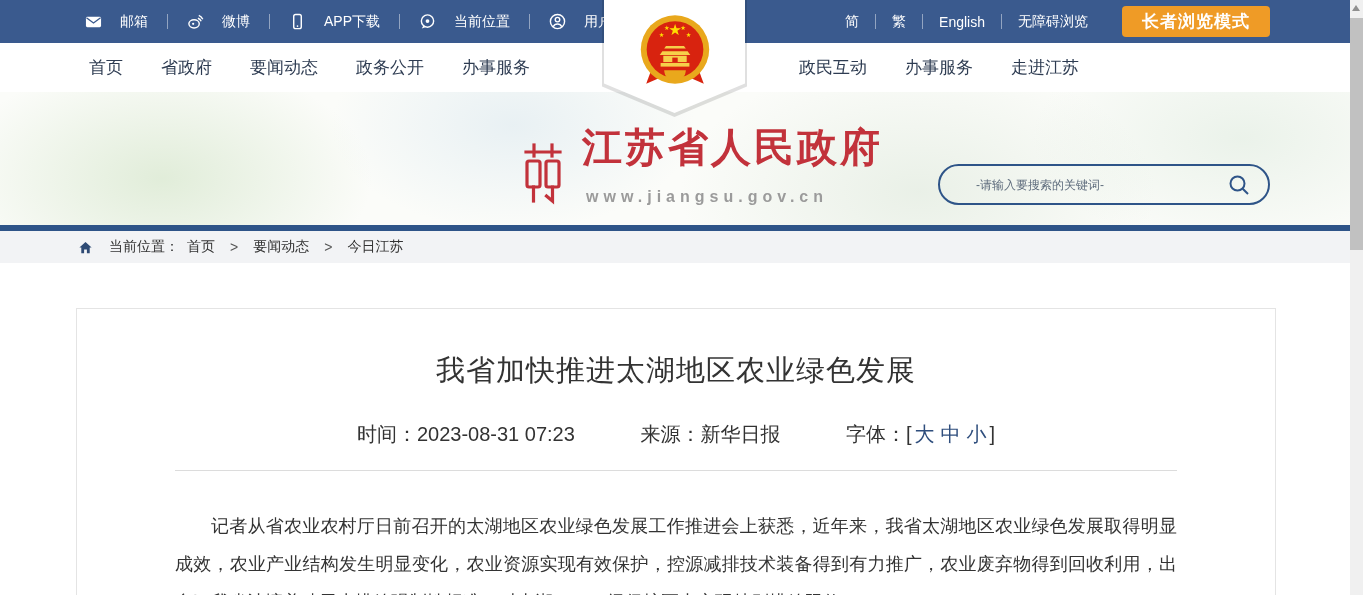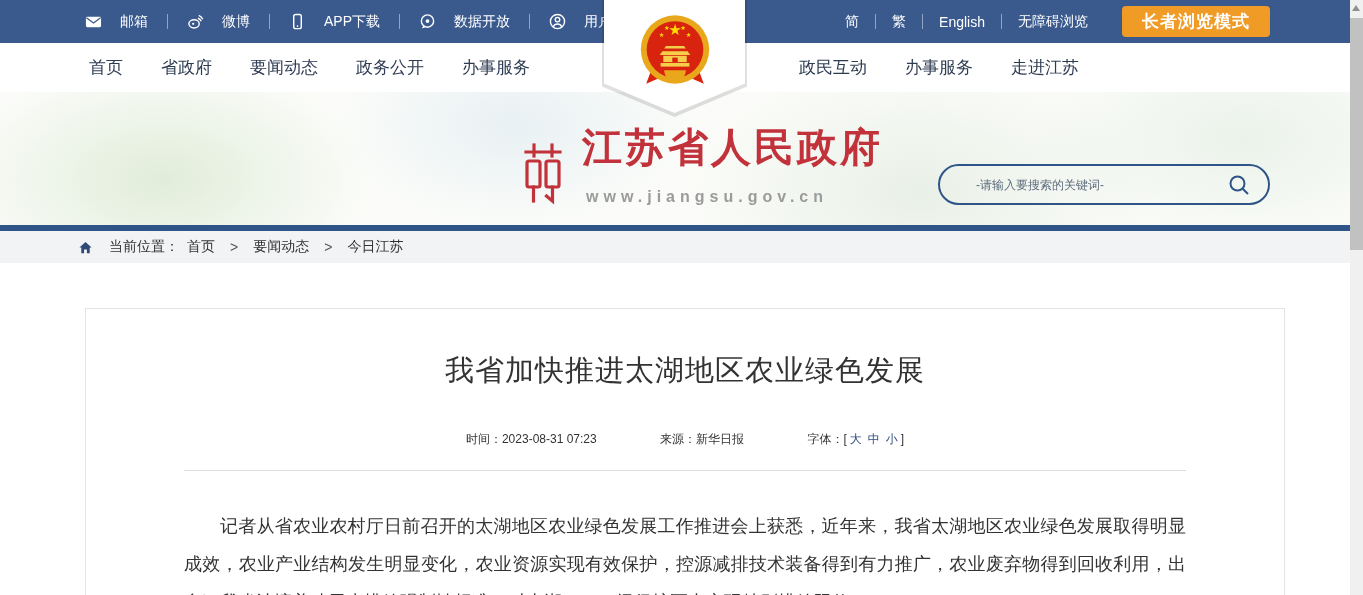--- a/index.html
+++ b/index.html
@@ -60,26 +60,26 @@
   .blue-line { position:absolute; left:0; top:225px; width:1350px; height:6px; background:#2e5488; }
 
   
   .crumb-bar { position:absolute; left:0; top:231px; width:1350px; height:32px; background:#f2f3f5;
     display:flex; align-items:center; font-size:14px; color:#333;gap:8px; }
   .crumb-bar .home-icon { margin-left:78px; margin-right:8px; display:inline-flex; }
   .crumb-link { color:#333; text-decoration:none; cursor:pointer; }
   .crumb-sep { margin:0 7px; color:#555; }
 
   
-  .content { position:absolute; left:9px; top:263px; width:1350px; height:332px; background:#fff; }
+  .content { position:absolute; left:0; top:263px; width:1350px; height:332px; background:#fff; }
   .article-card { position:absolute; left:76px; top:45px; width:1200px; height:320px;
     border:1px solid #e4e4e4; border-bottom:none; padding:0 98px; }
   .article-title { margin-top:42px; text-align:center; font-size:29px; font-weight:400;
     color:#333; letter-spacing:1px; }
-  .article-meta { margin-top:40px; text-align:center; font-size:12px; color:#333; }
+  .article-meta { margin-top:30px; text-align:center; font-size:20px; color:#333; }
   .meta-group { margin:0 30px; white-space:nowrap; }
   .font-size-link { color:#2f4e7d; cursor:pointer; margin:0 3px; text-decoration:none; }
   .divider { margin-top:22px; border-top:1px solid #dcdcdc; }
   .article-body { margin-top:36px; font-size:18px; color:#333; line-height:38px;
     text-align:justify; text-indent:2em; }
 
   
   .scrollbar { position:absolute; right:0; top:0; width:13px; height:595px; background:#f0f0f0; }
   .sb-up { position:absolute; top:5px; left:2px; width:0; height:0;
     border-left:4.5px solid transparent; border-right:4.5px solid transparent;
@@ -126,21 +126,21 @@
       </a>
       <span class="tb-sep"></span>
       <a class="tb-item">
         <span class="tb-icon">
           <svg viewBox="0 0 18 18" fill="none">
               <circle cx="9" cy="8.5" r="6.5" stroke="#fff" stroke-width="1.5"></circle>
               <path d="M4.5 13.5 L3 16.5 L7.5 14.8" fill="#fff"></path>
               <circle cx="9" cy="8.5" r="2" fill="#fff"></circle>
             </svg>
         </span>
-        <span>数据开放</span>
+        <span>当前位置</span>
       </a>
       <span class="tb-sep"></span>
       <a class="tb-item">
         <span class="tb-icon">
           <svg viewBox="0 0 18 18" fill="none" stroke="#fff" stroke-width="1.5">
               <circle cx="9" cy="9" r="7.5"></circle>
               <circle cx="9" cy="7" r="2.4"></circle>
               <path d="M4.5 14.5 a5 5 0 0 1 9 0"></path>
             </svg>
         </span>

